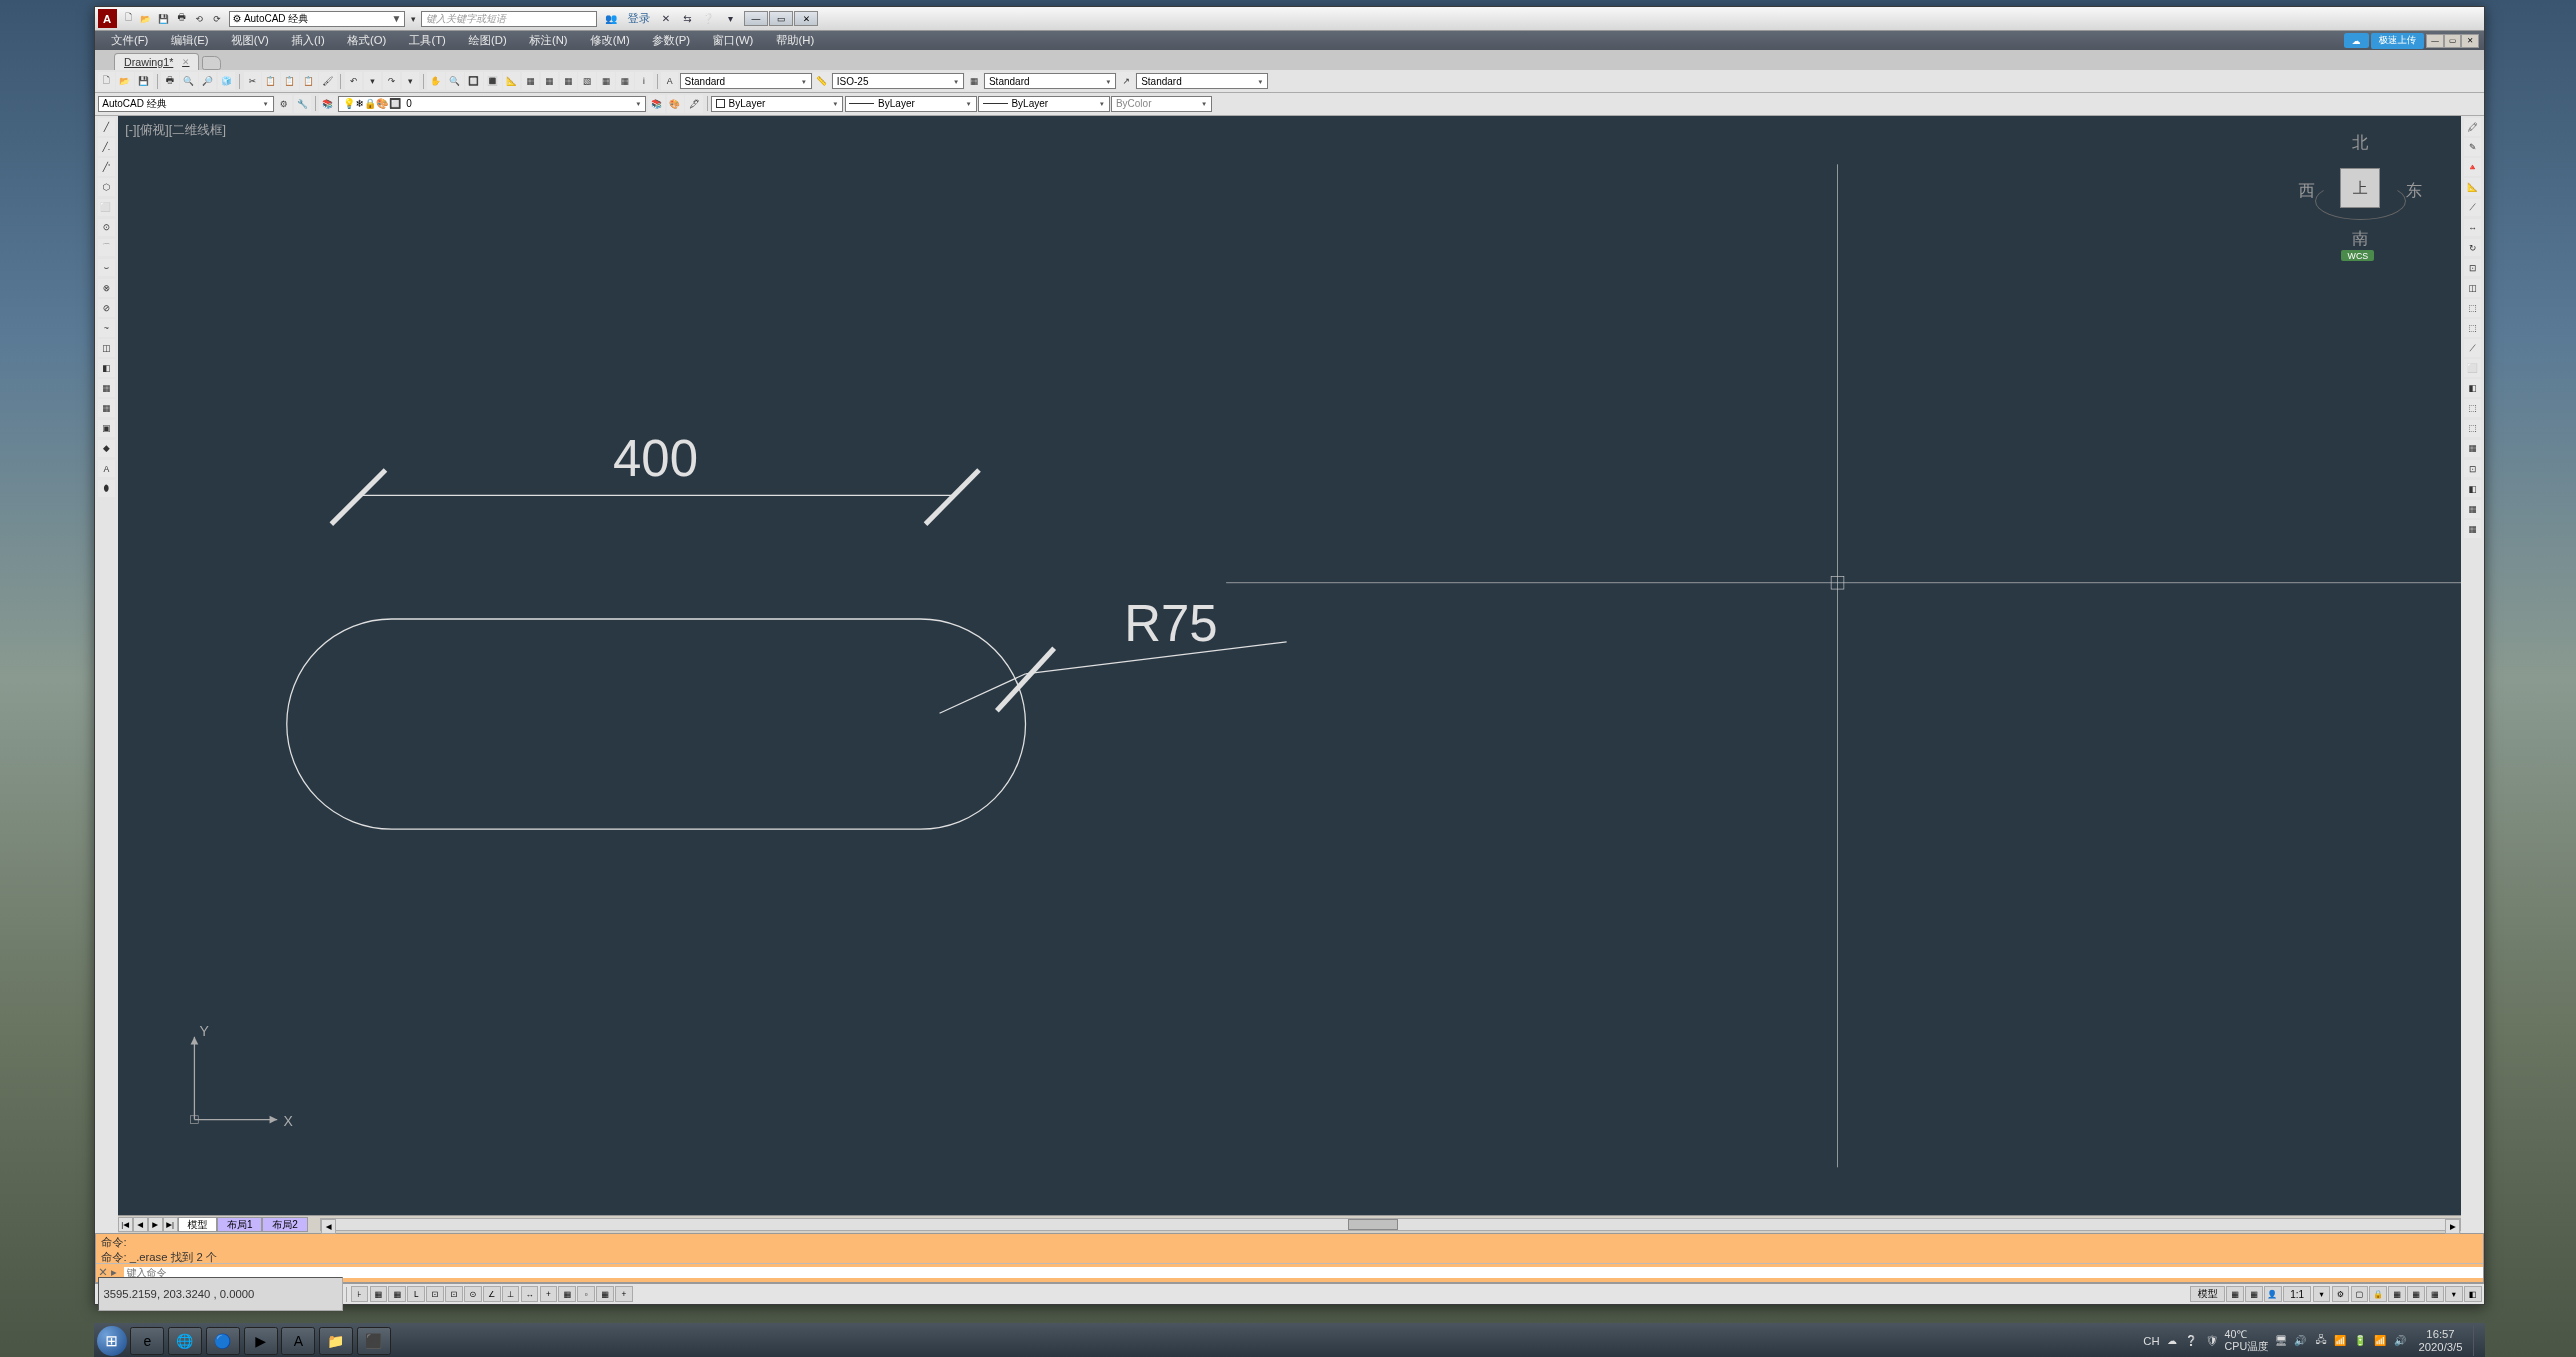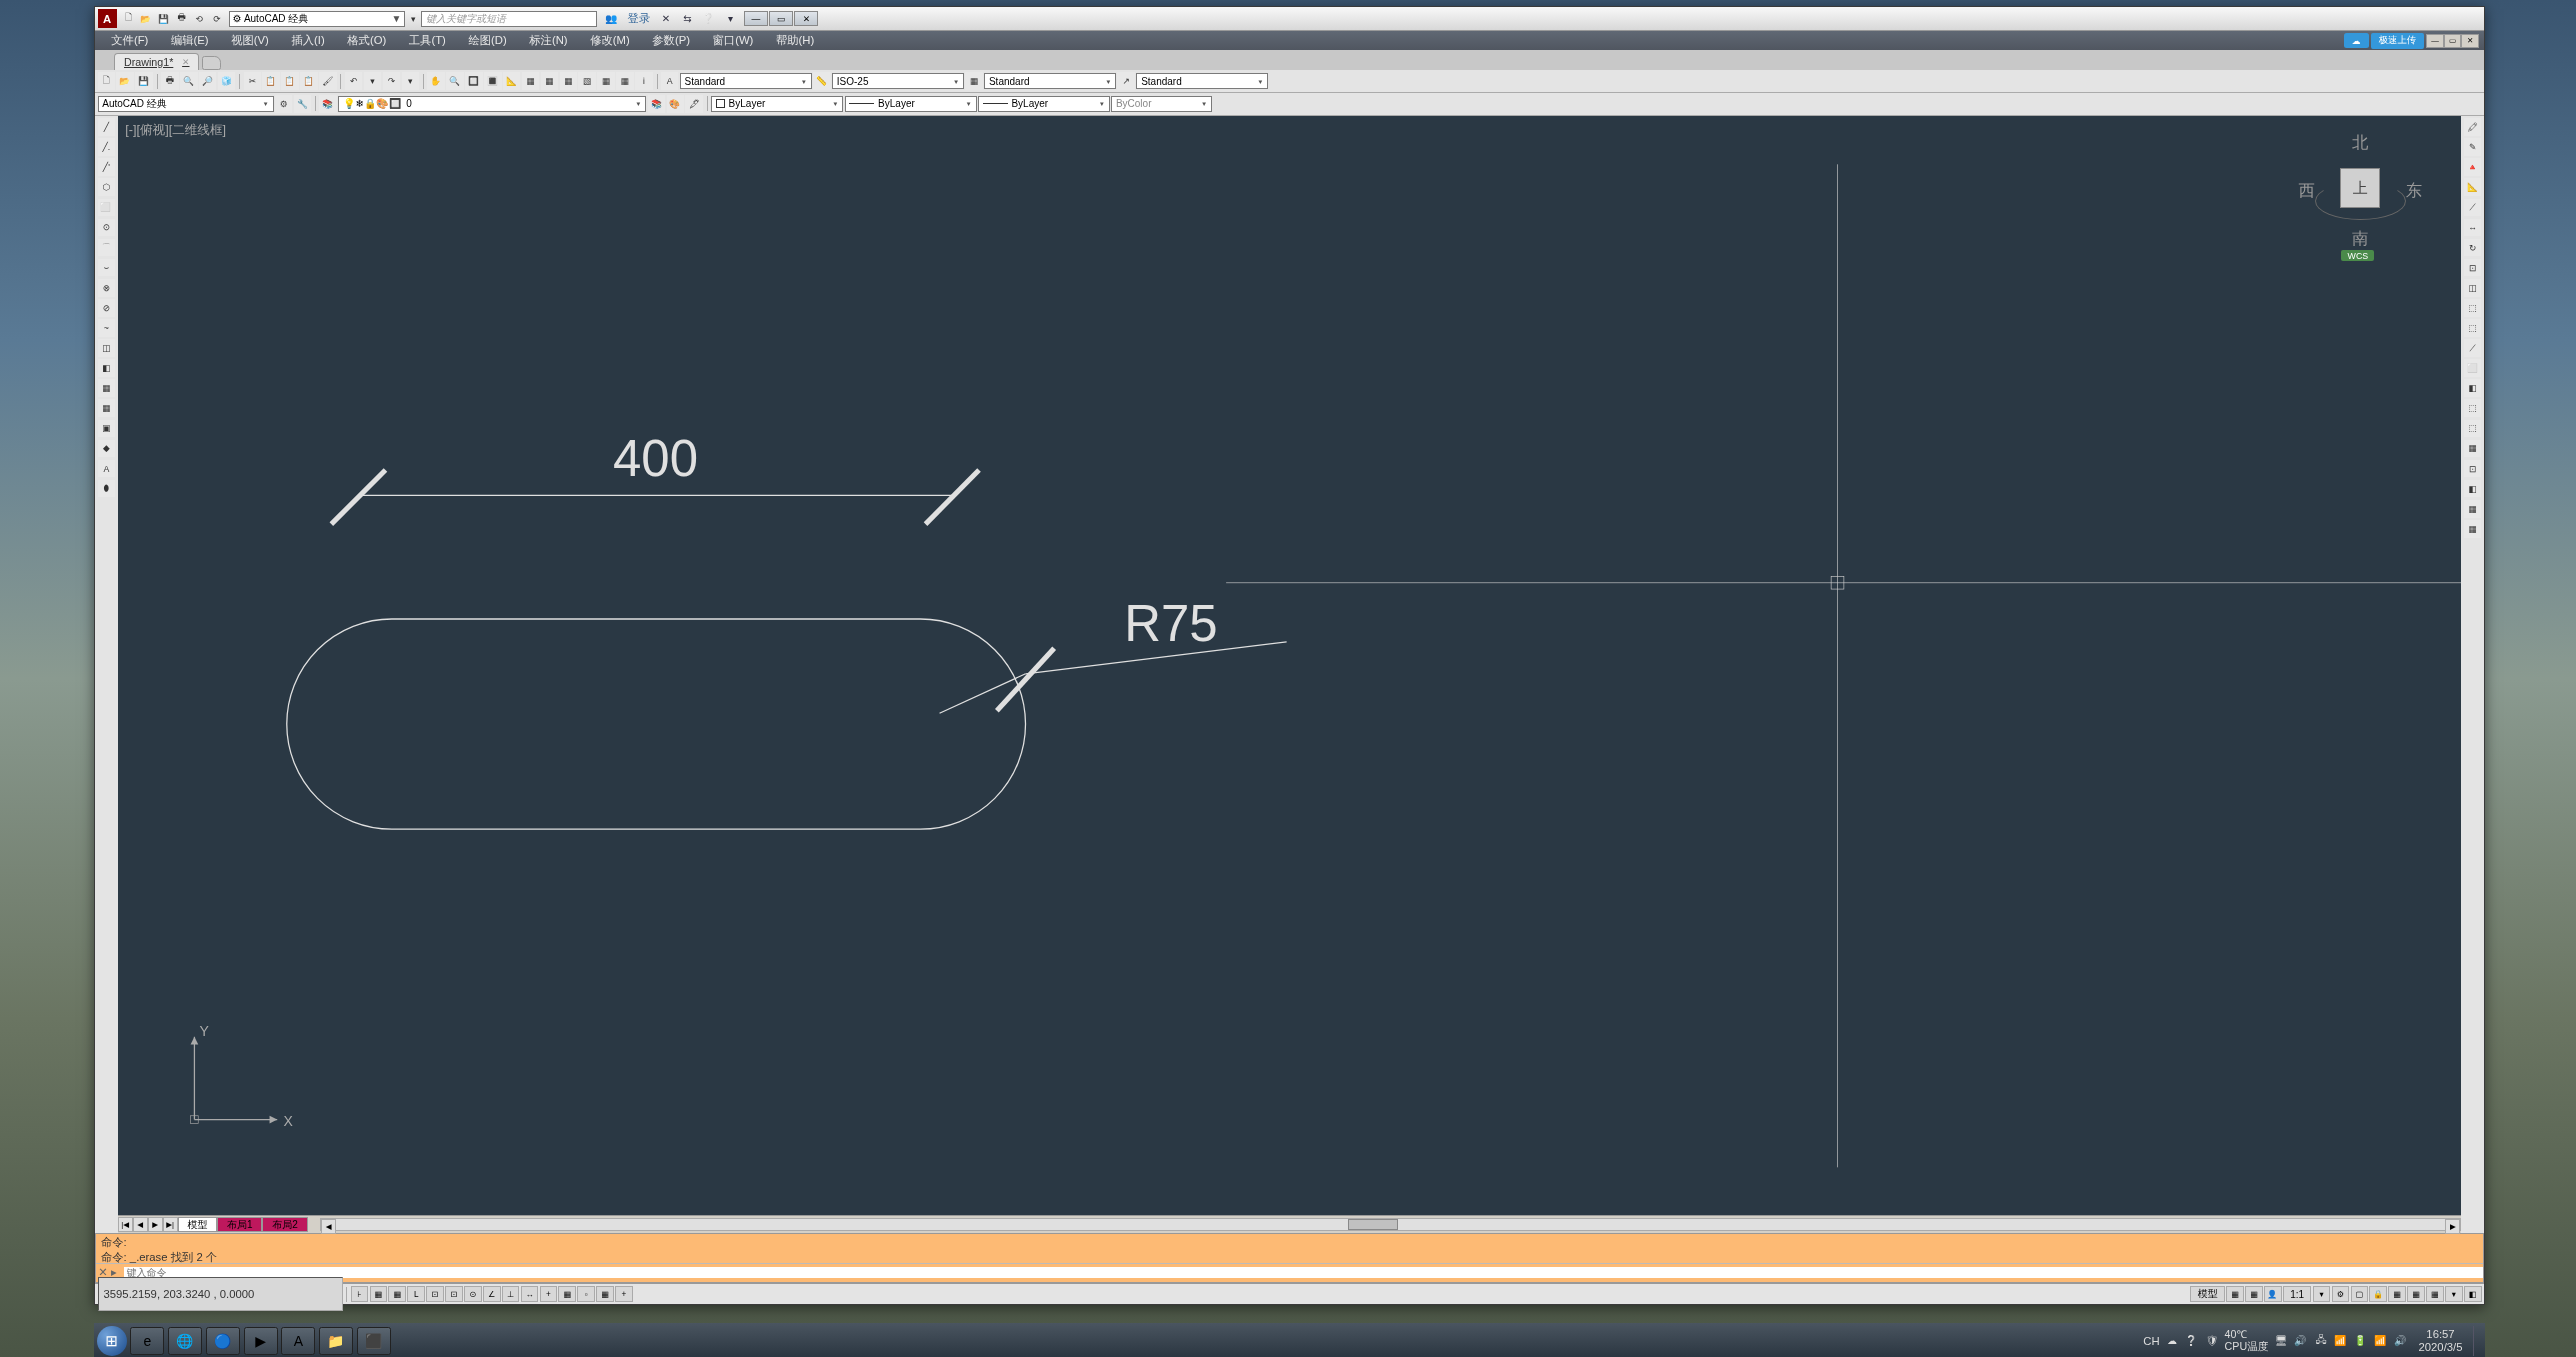--- a/index.html
+++ b/index.html
@@ -56,21 +56,21 @@
 .vc-cube { position: absolute; left: 43px; top: 40px; width: 40px; height: 40px; background: #d0d0d0; border: 0.6px solid #888; display: flex; align-items: center; justify-content: center; font-size: 15px; color: #444; }
 .vc-ring { position: absolute; left: 17.6px; top: 54px; width: 91px; height: 38px; border: 1.3px solid #666; border-radius: 50%; border-top-color: transparent; }
 .wcs-badge { position: absolute; left: 44px; top: 122px; background: #4a8a4a; color: #fff; font-size: 8.8px; padding: 0.6px 6.3px; border-radius: 1.9px; }
 .drawing-svg { position: absolute; left: 0; top: 0; width: 100%; height: 100%; }
 .dim-text { fill: #e0e0e0; font-size: 80px; font-family: Arial; }
 .ucs-text { fill: #aaa; font-size: 22px; }
 .tab-strip2 { height: 17.6px; background: #d4d0c8; display: flex; align-items: center; border-top: 0.6px solid #999; }
 .nav-btns { display: flex; }
 .nav-btn { width: 15px; height: 15px; border: 0.6px solid #aaa; background: #e0e0e0; font-size: 7.6px; display: flex; align-items: center; justify-content: center; }
 .sheet-tab { padding: 0 8.8px; height: 15px; background: #fff; border: 0.6px solid #999; display: flex; align-items: center; font-size: 10px; }
-.sheet-tab.inactive { background: #be185d; }
+.sheet-tab.inactive { background: #c4b5fd; }
 .hscroll-track { flex: 1; height: 12.6px; background: #e0e0e0; border: 0.6px solid #aaa; margin-left: 12.6px; position: relative; }
 .hscroll-thumb { position: absolute; left: 48%; width: 50px; height: 100%; background: #c0c0c0; border: 0.6px solid #888; }
 .command-area { height: 50px; background: #fdba74; border: 0.6px solid #999; display: flex; flex-direction: column; font-family: "SimSun", monospace; font-size: 11.3px; }
 .cmd-history { flex: 1; padding: 1.3px 5px; color: #333; overflow: hidden; }
 .cmd-history div { white-space: pre; }
 .cmd-input-row { display: flex; align-items: center; border-top: 0.6px solid #bbb; height: 19px; }
 .cmd-close { width: 14px; text-align: center; color: #666; }
 .cmd-handle { width: 14px; text-align: center; color: #666; }
 .cmd-input { flex: 1; border: none; background: #fff; font-size: 10px; padding: 0 2.5px; color: #888; font-family: inherit; }
 .status-bar { height: 21.4px; background: #e4e4e4; display: flex; align-items: center; padding: 0 2.5px; gap: 1.3px; border-top: 0.6px solid #999; }

